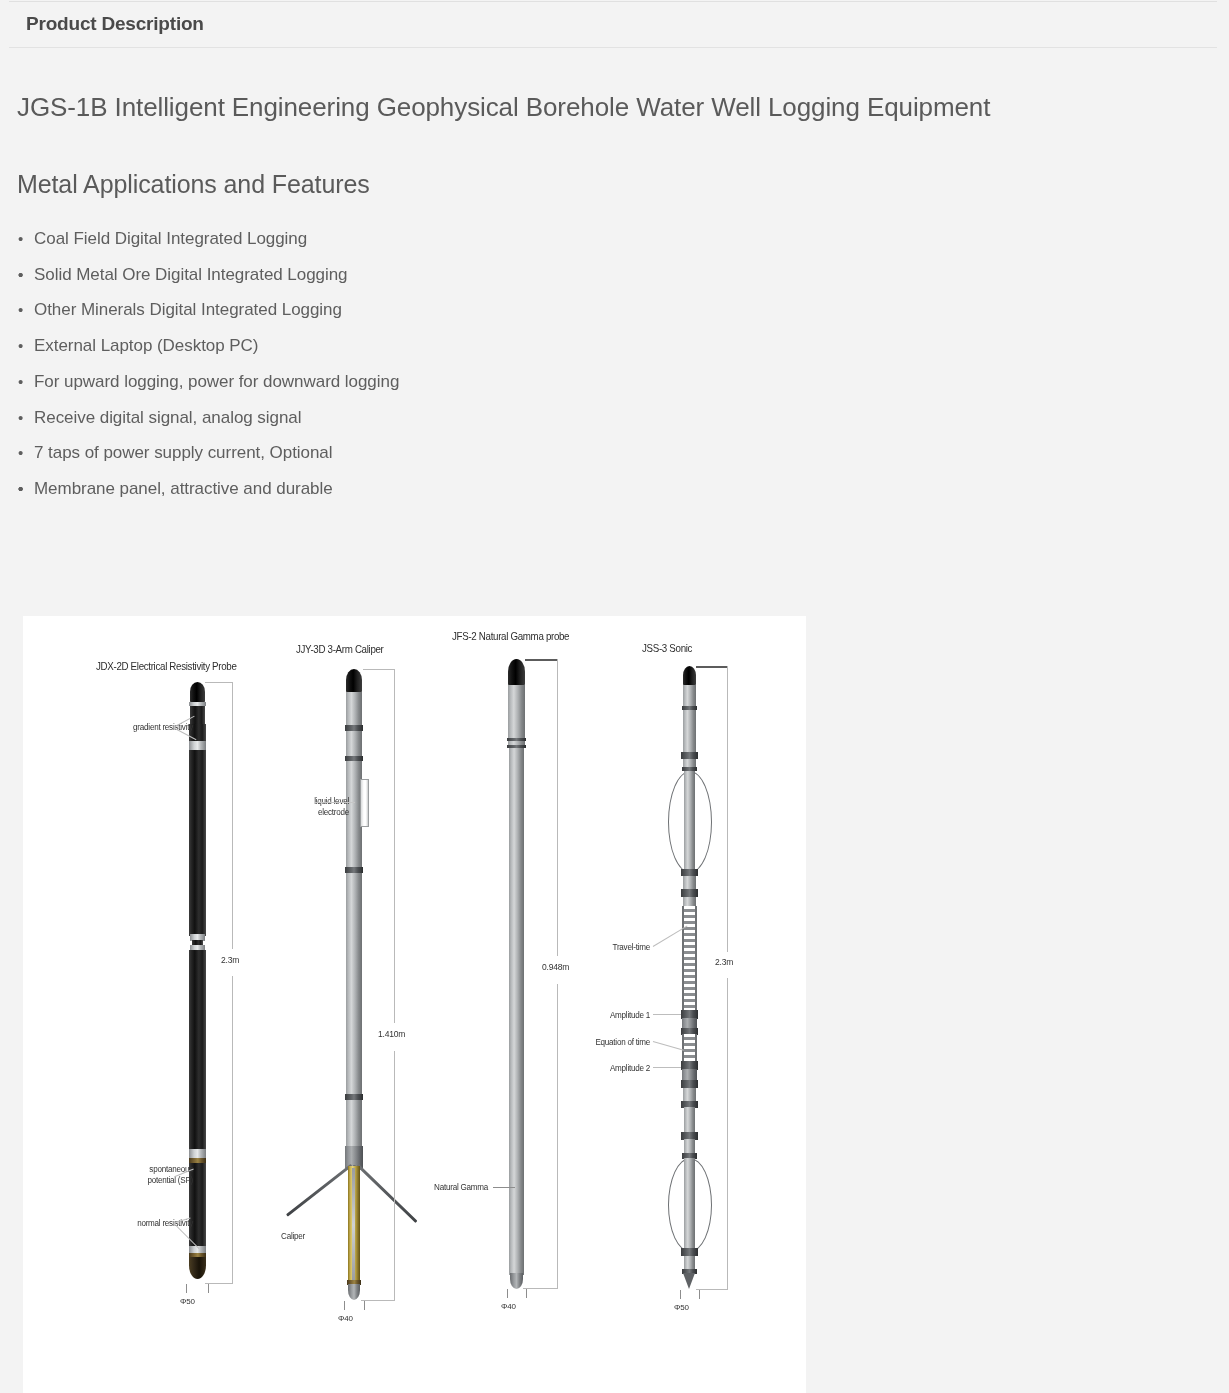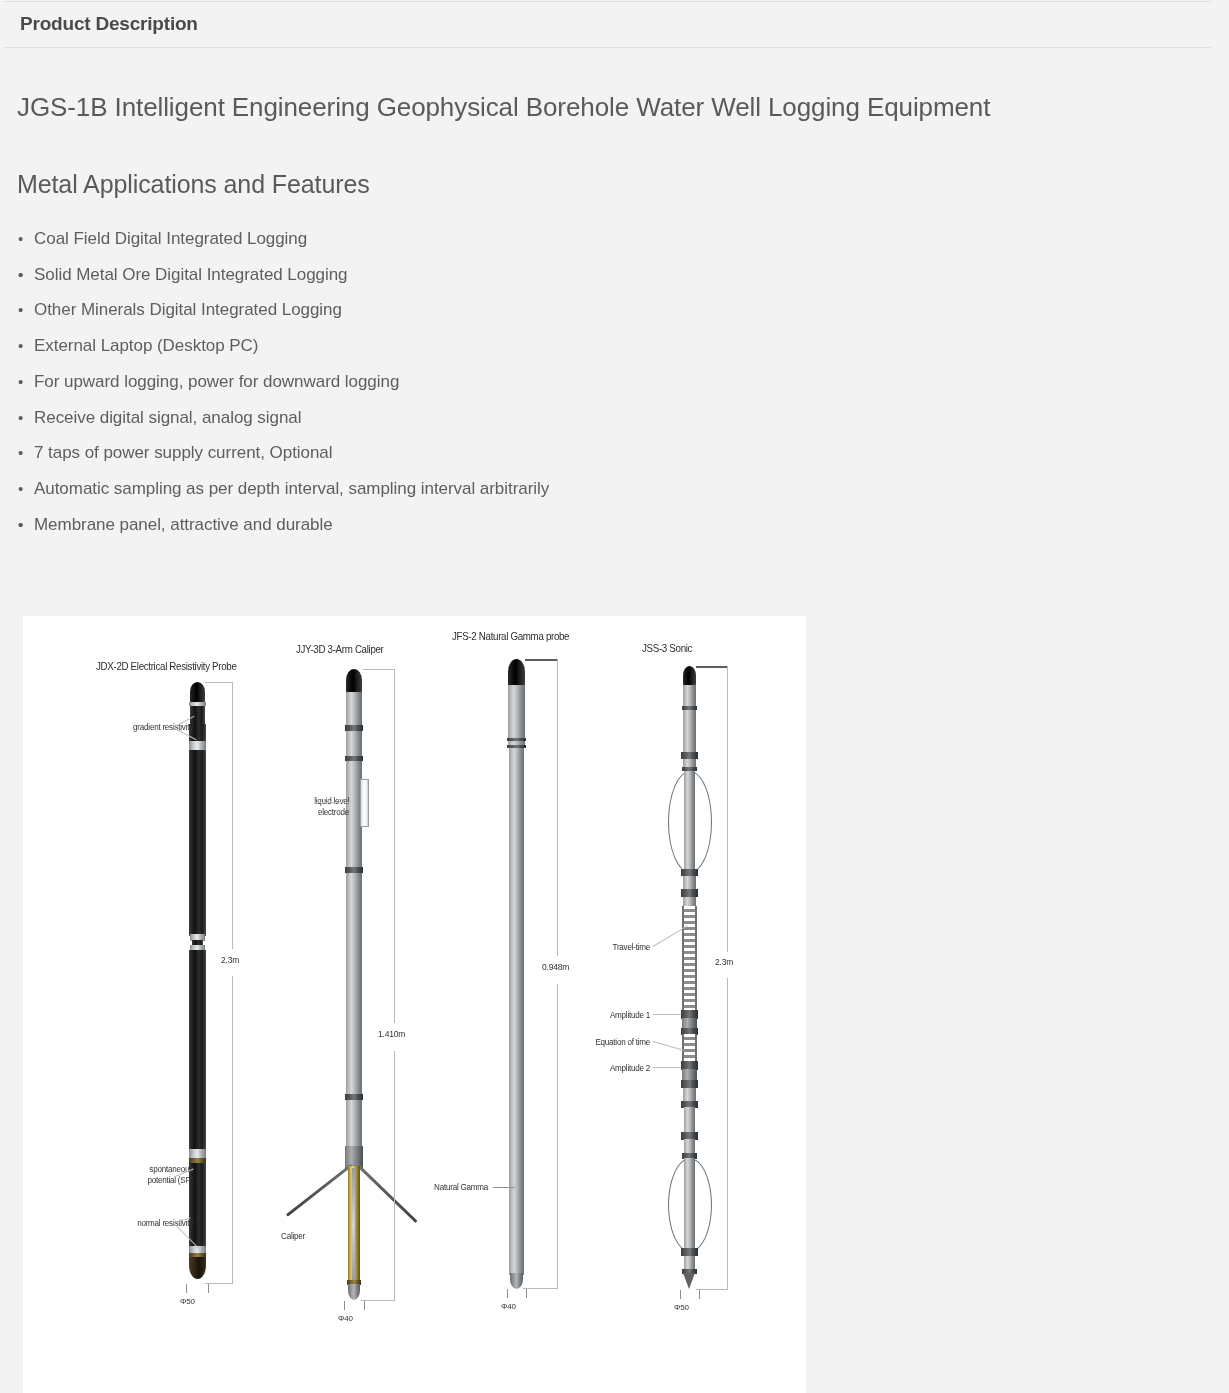--- a/index.html
+++ b/index.html
@@ -12,21 +12,21 @@
     background: #f3f3f3;
     font-family: "Liberation Sans", sans-serif;
     color: #555555;
     overflow: hidden;
     position: relative;
   }
 
   
   .panel-header {
     position: absolute;
-    left: 3px;
+    left: 9px;
     top: 1px;
     width: 1208px;
     height: 47px;
     border-top: 1px solid #e0e0e0;
     border-bottom: 1px solid #e2e2e2;
     box-sizing: border-box;
     background: #f3f3f3;
   }
   .panel-header-title {
     position: absolute;
@@ -284,21 +284,21 @@
 
   <ul class="feature-list">
     <li><span class="bullet">•</span><span>Coal Field Digital Integrated Logging</span></li>
     <li><span class="bullet">•</span></li>
     <li><span class="bullet">•</span><span>Solid Metal Ore Digital Integrated Logging</span></li>
     <li><span class="bullet">•</span><span>Other Minerals Digital Integrated Logging</span></li>
     <li><span class="bullet">•</span><span>External Laptop (Desktop PC)</span></li>
     <li><span class="bullet">•</span><span>For upward logging, power for downward logging</span></li>
     <li><span class="bullet">•</span><span>Receive digital signal, analog signal</span></li>
     <li><span class="bullet">•</span><span>7 taps of power supply current, Optional</span></li>
-    <li><span class="bullet">•</span><span>Automatic sampling as per depth interval, sampling interval arbitrarily</span></li>
+    <li><span class="bullet">•</span></li>
     <li><span class="bullet">•</span></li>
     <li><span class="bullet">•</span><span>Membrane panel, attractive and durable</span></li>
   </ul>
 </div>
 
 <div class="diagram-box">
   <div class="diagram-inner">
 
     <div class="probe-col">
       <div class="probe-title" style="left:73px; top:44px;">JDX-2D  Electrical Resistivity Probe</div>

